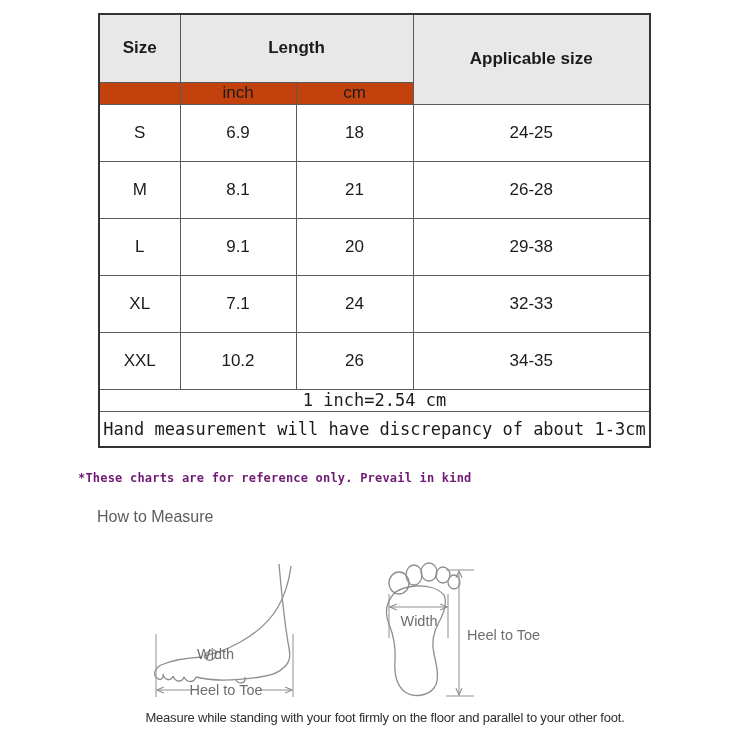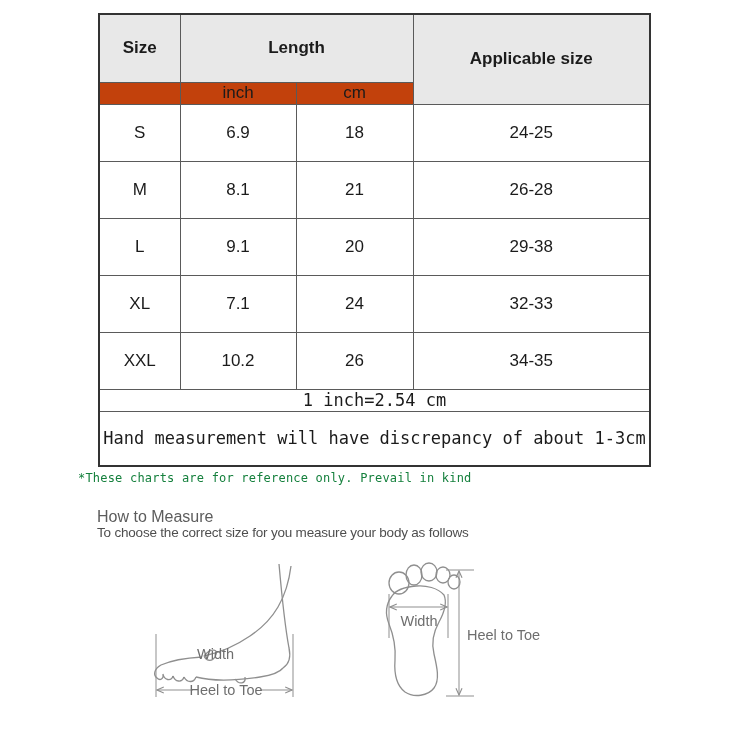--- a/index.html
+++ b/index.html
@@ -9,30 +9,30 @@
   
   table.size-chart{position:absolute;left:98px;top:13px;border-collapse:collapse;
                    table-layout:fixed;width:551px;}
   table.size-chart{border:2px solid #333;padding-left:24px;}
   table.size-chart td{border:1.5px solid #5a5a5a;text-align:center;vertical-align:middle;
                       padding:0;color:#1b1b1b;font-size:17px;}
   tr.r-head1{height:68px;}
   tr.r-head2{height:22px;}
   tr.r-data{height:57px;}
   tr.r-note1{height:22px;}
-  tr.r-note2{height:55px;}
+  tr.r-note2{height:36px;}
   td.hd{background:#e8e8e8;font-weight:bold;font-size:20px;}
   td.hd2{background:#c2410c;font-size:16px;font-weight:normal;}
   td.note{font-family:"DejaVu Sans Mono","Liberation Mono",monospace;
           font-weight:normal;font-size:13px;color:#111;}
 
   
   .ref-note{position:absolute;left:78px;top:471px;
             font-family:"DejaVu Sans Mono","Liberation Mono",monospace;
-            font-weight:normal;font-size:12px;color:#15803d;letter-spacing:0.2px;}
+            font-weight:bold;font-size:12px;color:#701a75;letter-spacing:0.2px;}
 
   
   .htm-title{position:absolute;left:97px;top:508px;font-size:16px;color:#5c5c5c;}
   .htm-sub{position:absolute;left:97px;top:525px;font-size:13.5px;color:#4e4e4e;letter-spacing:-0.2px;}
 
   
   svg.diagram{position:absolute;left:140px;top:550px;}
   svg.diagram path, svg.diagram line, svg.diagram ellipse{stroke:#8f8f8f;fill:none;}
   svg.diagram text{font-family:"Liberation Sans",sans-serif;font-size:14.5px;fill:#6e6e6e;}
 
@@ -106,21 +106,20 @@
       </tr>
       <tr class="r-note2">
         <td class="note" colspan="4">Hand measurement will have discrepancy of about 1-3cm</td>
       </tr>
     </tbody>
   </table>
 
   <div class="ref-note">*These charts are for reference only. Prevail in kind</div>
 
   <div class="htm-title">How to Measure</div>
-  <div class="htm-sub">To choose the correct size for you measure your body as follows</div>
 
   <svg class="diagram" width="420" height="158" viewBox="0 0 420 158">
     <defs>
       <marker id="ah" viewBox="0 0 10 10" refX="8.5" refY="5" markerWidth="8" markerHeight="8" orient="auto-start-reverse">
         <path d="M0,1.2 L8.5,5 L0,8.8" fill="none" stroke="#8f8f8f" stroke-width="1.4"></path>
       </marker>
     </defs>
 
     <g stroke-width="1.3">
 
@@ -159,14 +158,15 @@
       <line x1="250" y1="57" x2="307" y2="57" stroke-width="1" marker-start="url(#ah)" marker-end="url(#ah)"></line>
       <text x="279" y="76" text-anchor="middle" stroke="none" fill="#6e6e6e">Width</text>
 
       <line x1="306" y1="20" x2="334" y2="20" stroke-width="1"></line>
       <line x1="306" y1="146" x2="334" y2="146" stroke-width="1"></line>
       <line x1="319" y1="21" x2="319" y2="145" stroke-width="1" marker-start="url(#ah)" marker-end="url(#ah)"></line>
       <text x="327" y="90" stroke="none" fill="#6e6e6e">Heel to Toe</text>
     </g>
   </svg>
 
+  <div class="caption">Measure while standing with your foot firmly on the floor and parallel to your other foot.</div>
 
 </div>
 
 </body></html>

